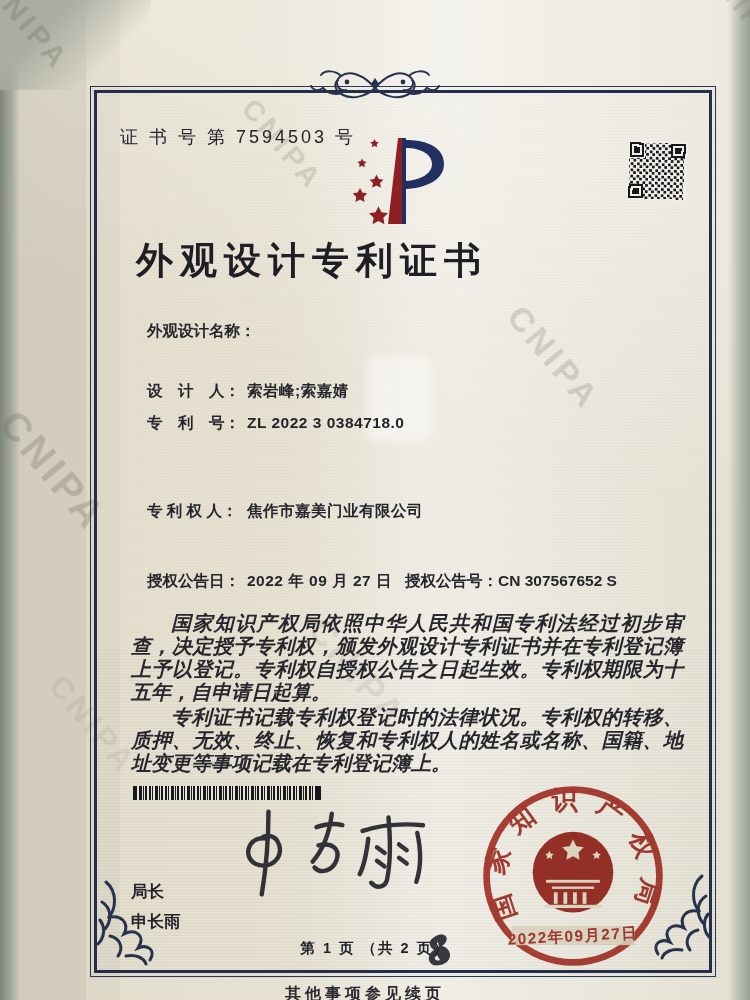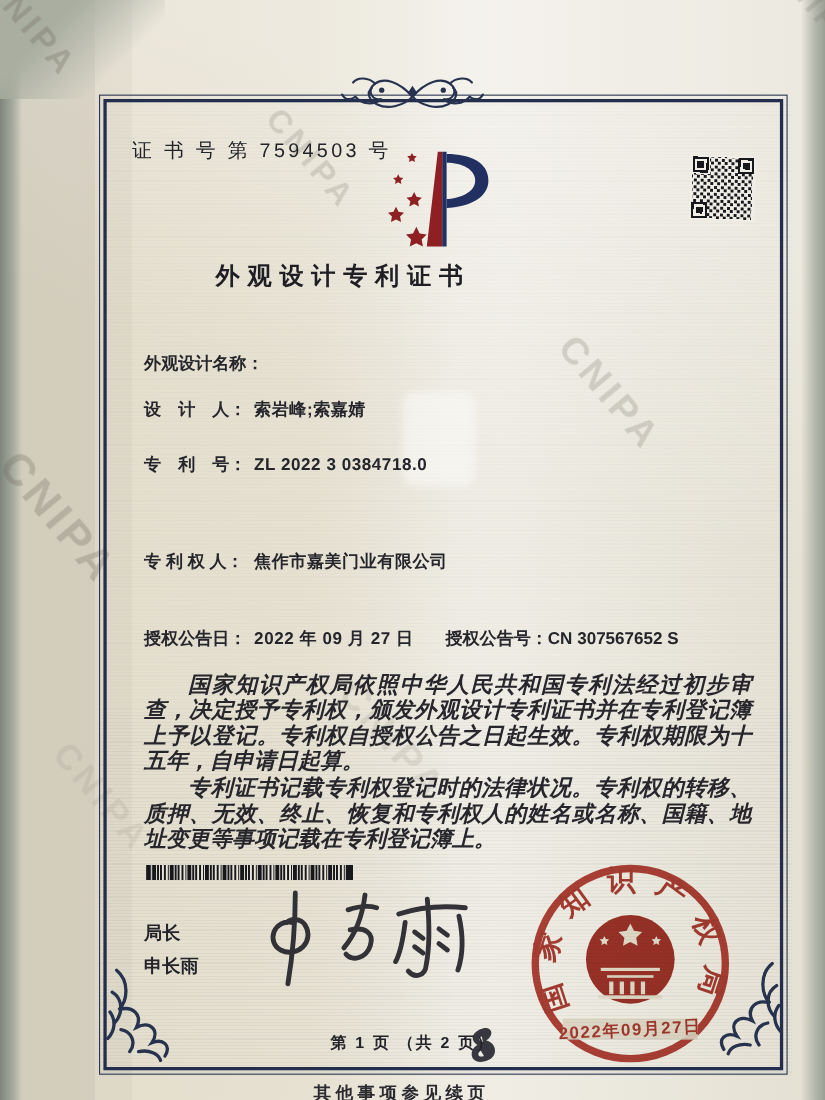--- a/index.html
+++ b/index.html
@@ -32,36 +32,36 @@
   .frame-inner{position:absolute;inset:3px;border:3px solid #232e4c;}
   
   .wm{position:absolute;font:700 34px "Liberation Sans",sans-serif;color:rgba(108,103,90,.38);
     transform:rotate(50deg);letter-spacing:4px;filter:blur(.5px);white-space:nowrap;}
   
   .certno{position:absolute;left:120px;top:125px;font-size:18px;font-weight:400;
     color:#23232a;letter-spacing:3px;}
   .qr{position:absolute;left:627px;top:141px;width:60px;height:60px;transform:rotate(2deg);}
   .logo{position:absolute;left:352px;top:132px;width:104px;height:98px;}
   .title{position:absolute;left:0;width:624px;top:236px;text-align:center;
-    font-size:22px;font-weight:700;color:#1e1e24;letter-spacing:7px;}
+    font-size:37px;font-weight:700;color:#1e1e24;letter-spacing:7px;}
   
   .row{position:absolute;left:131px;width:560px;display:flex;align-items:flex-start;
     font-size:15.5px;font-weight:700;color:#25252c;line-height:21px;}
-  .row .lab{flex:0 0 100px;white-space:nowrap;}
+  .row .lab{flex:0 0 100px;white-space:nowrap;margin-left:16px;}
   .row .val{flex:1;letter-spacing:.5px;}
   .grant2{position:absolute;left:274px;top:0;white-space:nowrap;text-align:right;}
   
   .paras{position:absolute;left:131px;top:612px;width:552px;font-family:"Liberation Serif",serif;
     font-style:italic;font-weight:600;font-size:20px;color:#26262c;line-height:23px;
     text-align:justify;}
   .paras p{margin:0 0 2px 0;text-indent:2em;}
   
   .barcode{position:absolute;left:133px;top:786px;width:188px;height:14px;}
   
-  .officer{position:absolute;left:131px;top:834px;font-size:16.5px;font-weight:700;
+  .officer{position:absolute;left:131px;top:876px;font-size:16.5px;font-weight:700;
     color:#23232a;line-height:30px;}
   .sig{position:absolute;left:232px;top:806px;width:215px;height:96px;}
   
   .seal{position:absolute;left:477px;top:780px;width:192px;height:192px;opacity:.95;
     mix-blend-mode:multiply;}
   
   .pagefoot{position:absolute;left:0;width:750px;top:939px;text-align:center;
     font-size:14.5px;font-weight:700;color:#23232a;letter-spacing:2px;}
   .inkmark{position:absolute;left:426px;top:933px;width:26px;height:38px;}
   .contnote{position:absolute;left:0;width:730px;top:984px;text-align:center;
@@ -166,21 +166,21 @@
       <path d="M30,28 l2.3,4.6 5,.8 -3.6,3.5 .9,5 -4.6-2.4 -4.6,2.4 .9-5 -3.6-3.5 5-.8 Z" transform="translate(-22,28) scale(1.0)"></path>
       <path d="M30,28 l2.6,5.2 5.6,.9 -4,3.9 1,5.6 -5.2-2.7 -5.2,2.7 1-5.6 -4-3.9 5.6-.9 Z" transform="translate(-8,42) scale(1.15)"></path>
     </g>
   </svg>
 
   <div class="title">外观设计专利证书</div>
 
   <div class="row" style="top:320px">
     <span class="lab">外观设计名称：</span>
   </div>
-  <div class="row" style="top:362px">
+  <div class="row" style="top:380px">
     <span class="lab">设　计　人：</span>
     <span class="val">索岩峰;索嘉婧</span>
   </div>
   <div class="row" style="top:412px">
     <span class="lab">专　利　号：</span>
     <span class="val">ZL 2022 3 0384718.0</span>
   </div>
   <div class="row" style="top:500px">
     <span class="lab">专 利 权 人：</span>
     <span class="val">焦作市嘉美门业有限公司</span>

